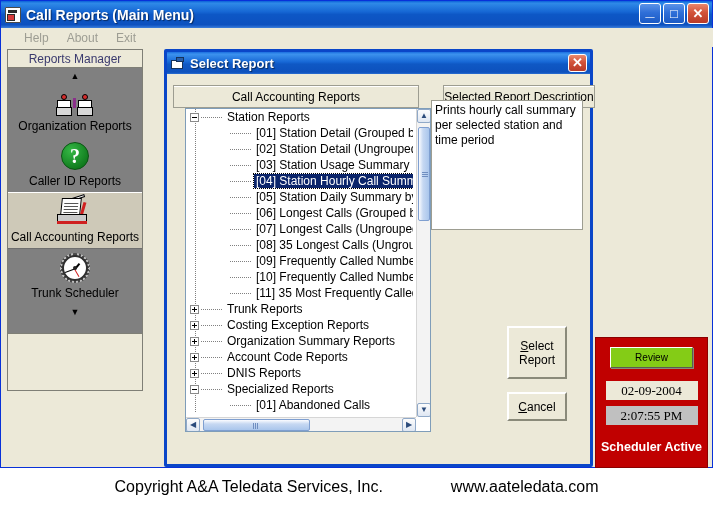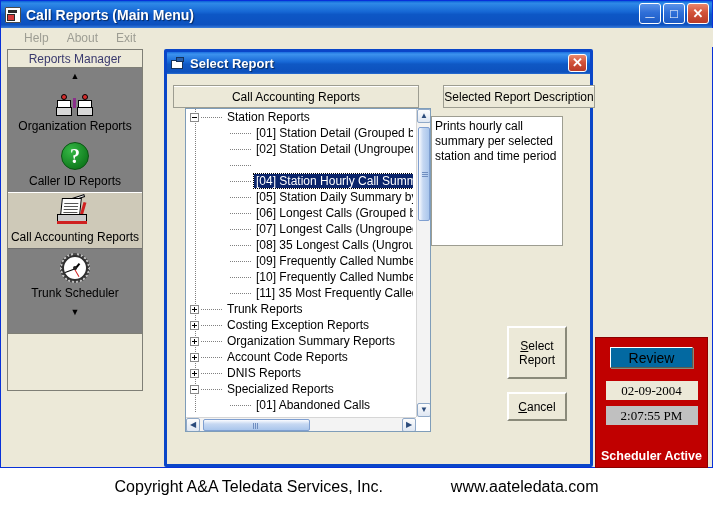--- a/index.html
+++ b/index.html
@@ -290,28 +290,28 @@
     width: 113px;
     height: 131px;
     background: #c00000;
     border: 1px solid #8b0000;
     box-sizing: border-box;
     padding-top: 9px;
   }
   .sched-btn {
     width: 83px; height: 21px;
     margin: 0 auto 13px auto;
-    background: #0369a1;
+    background: #84cc16;
     border-top: 1px solid #ffffff;
     border-left: 1px solid #ffffff;
     border-right: 1px solid #5b5b50;
     border-bottom: 1px solid #5b5b50;
     box-shadow: 1px 1px 0 #8a8a7a;
     text-align: center;
-    font-size: 14px;
+    font-size: 10px;
     line-height: 20px;
     color: #000;
     cursor: default;
     box-sizing: border-box;
   }
   .sched-field {
     width: 92px; height: 19px;
     margin: 0 auto 6px auto;
     background: #ece9d8;
     text-align: center;
@@ -321,21 +321,21 @@
     color: #000;
     border: 1px solid #ece9d8;
     box-sizing: border-box;
   }
   .sched-field.time { background: #c0c0c0; border-color: #c0c0c0; }
   .sched-status {
     text-align: center;
     color: #ffffff;
     font-size: 12.5px;
     font-weight: bold;
-    margin-top: 24px;
+    margin-top: 15px;
     white-space: nowrap;
   }
 
   
   .footer {
     position: absolute;
     left: 0; top: 468px;
     width: 713px;
     height: 38px;
     background: #ffffff;
@@ -742,20 +742,21 @@
               <span class="lbl">[01] Station Detail (Grouped by Sta</span>
             </div>
             <div class="tnode">
               <span class="indent" style="width: 42px;"></span>
               <span class="dots"></span>
               <span class="lbl">[02] Station Detail (Ungrouped)</span>
             </div>
             <div class="tnode">
               <span class="indent" style="width: 42px;"></span>
               <span class="dots"></span>
+              <span class="lbl">[03] Station Usage Summary</span>
             </div>
             <div class="tnode sel">
               <span class="indent" style="width: 42px;"></span>
               <span class="dots"></span>
               <span class="lbl">[04] Station Hourly Call Summary</span>
             </div>
             <div class="tnode">
               <span class="indent" style="width: 42px;"></span>
               <span class="dots"></span>
               <span class="lbl">[05] Station Daily Summary by hou</span>
@@ -833,21 +834,21 @@
           <div class="sb-btn down">▼</div>
         </div>
 
         <div class="hsb">
           <div class="sb-btn left">◀</div>
           <div class="hthumb"></div>
           <div class="sb-btn right">▶</div>
         </div>
       </div>
 
-      <div class="desc-box" style="left:264px; top:64px; width:132px; height:130px;">Prints hourly call summary per selected station and time period</div>
+      <div class="desc-box" style="left:264px; top:48px; width:152px; height:130px;">Prints hourly call summary per selected station and time period</div>
 
       <div class="dlg-btn" style="left:340px; top:274px; width:60px; height:53px;">
         <span><u>S</u>elect</span>
         <span>Report</span>
       </div>
 
       <div class="dlg-btn" style="left:340px; top:340px; width:60px; height:29px;">
         <span><u>C</u>ancel</span>
       </div>
     </div>

